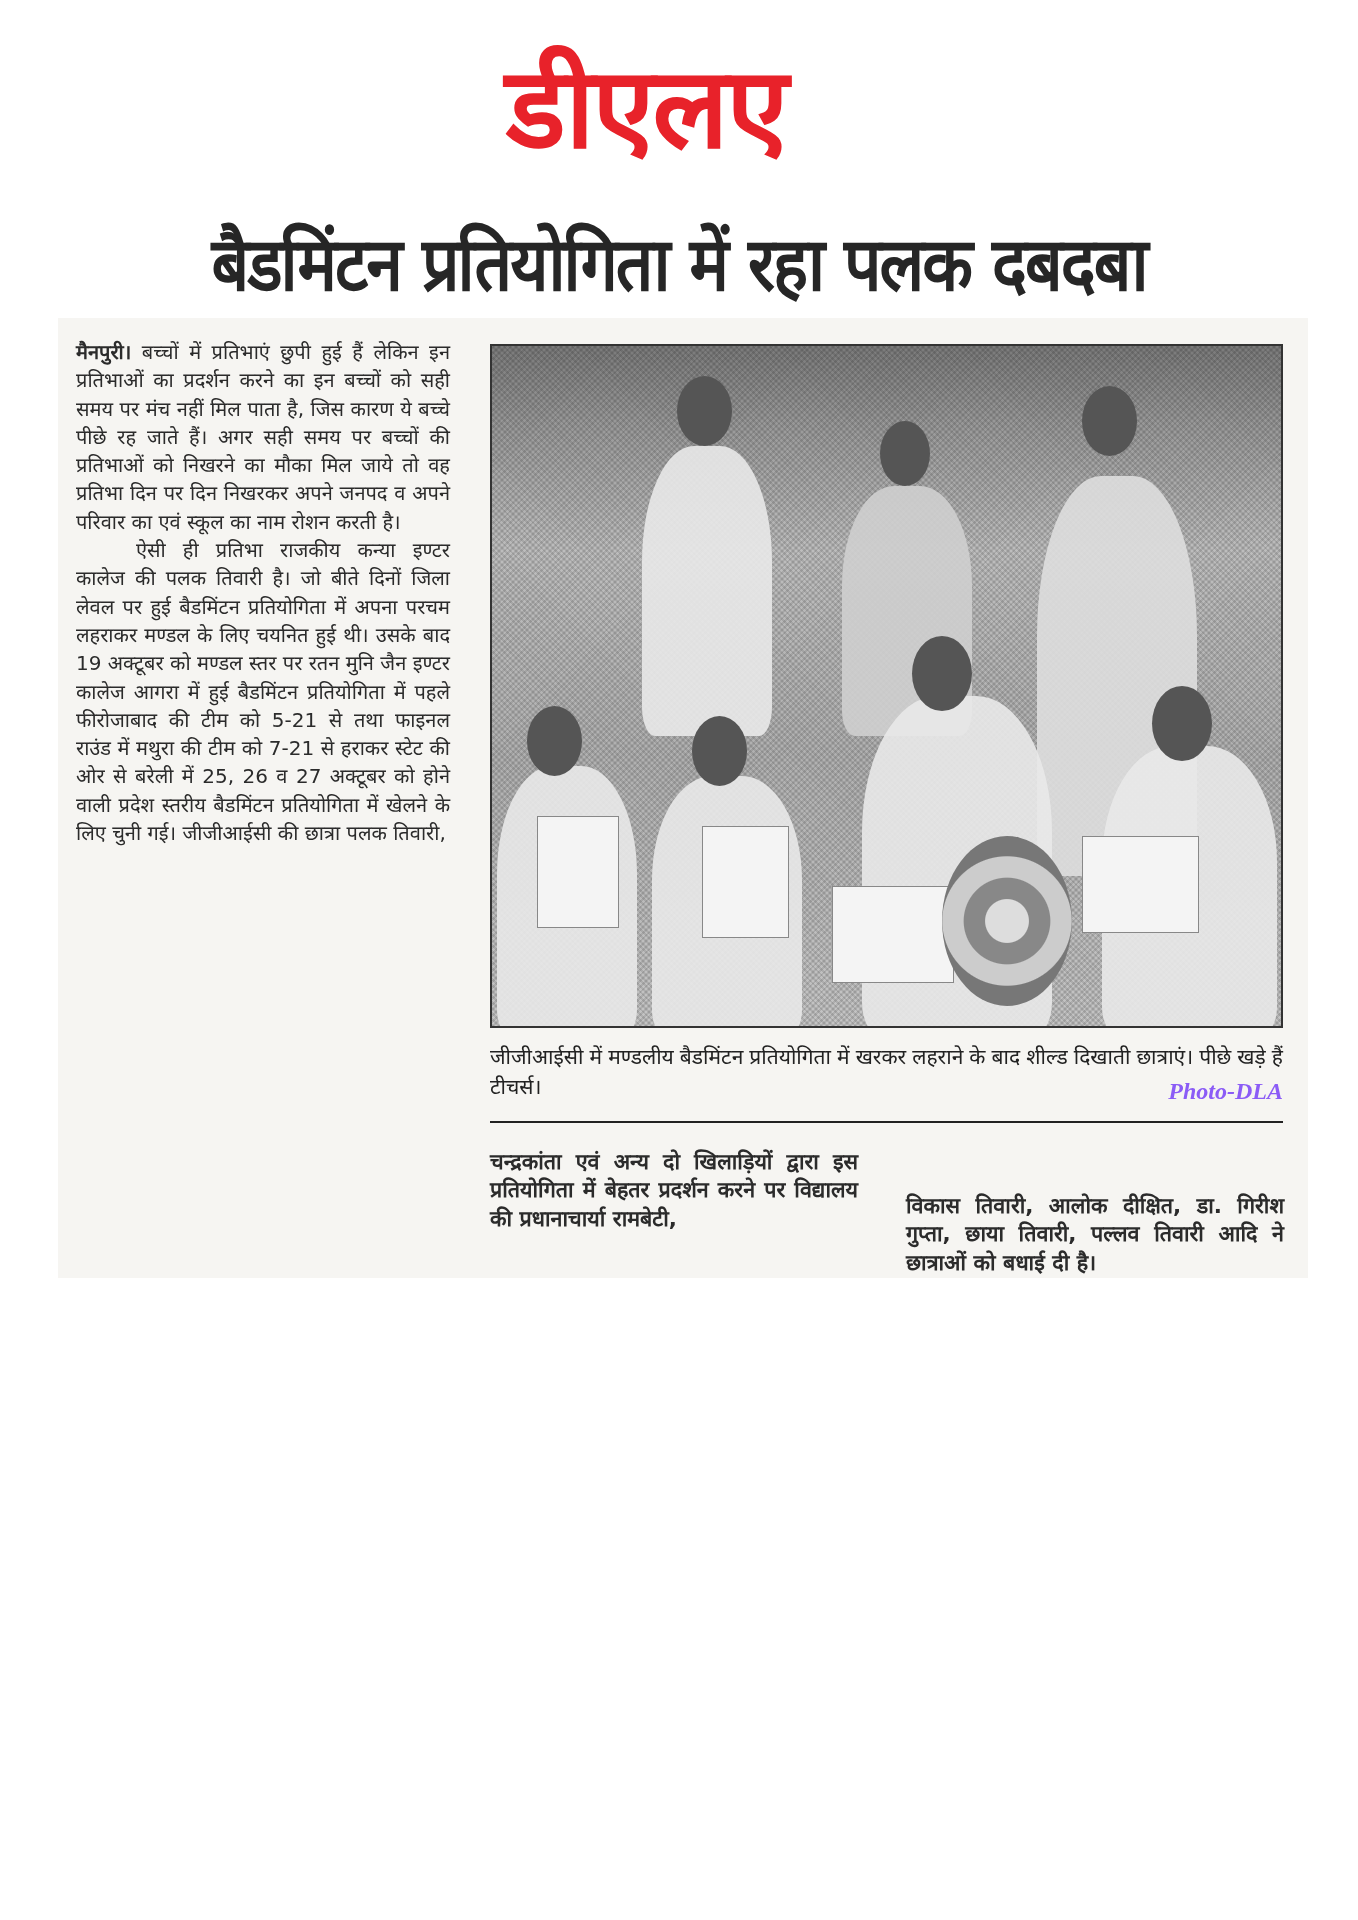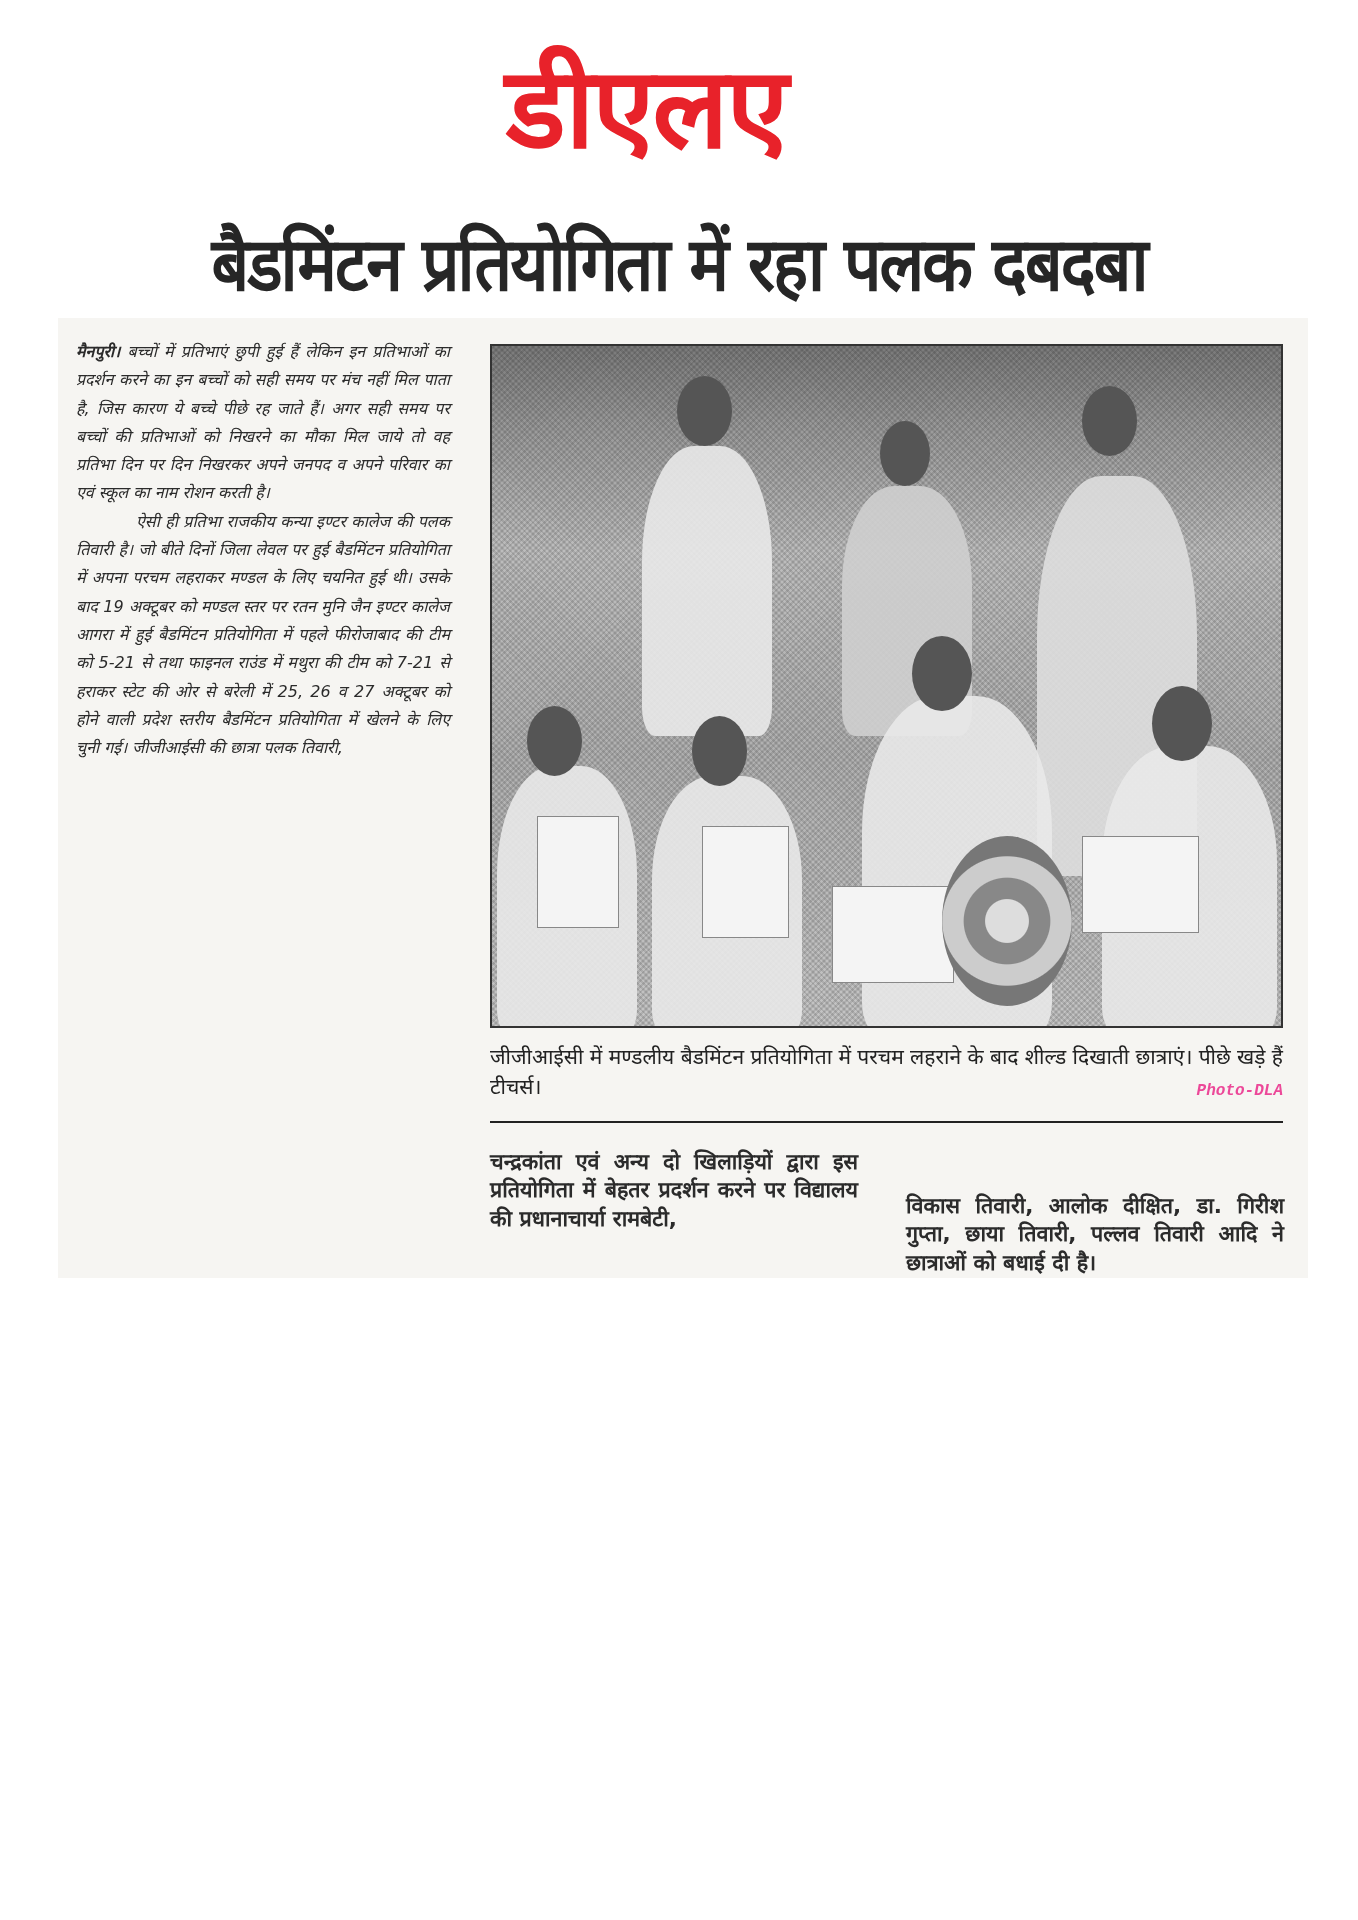--- a/index.html
+++ b/index.html
@@ -34,24 +34,23 @@
     color: #262626;
     letter-spacing: -2px;
     transform: scaleY(1.12);
   }
   .clipping {
     position: absolute; left: 58px; top: 318px; width: 1250px; height: 960px;
     background: #f6f5f2;
   }
   .col-left {
     position: absolute; left: 76px; top: 338px; width: 374px;
-    font-size: 16px; line-height: 28.3px;
+    font-size: 20px; line-height: 28.3px;
     text-align: justify;
     color: #2b2b2b;
-    font-style: italic;
   }
   .col-left p { margin: 0; }
   .col-left .indent { text-indent: 60px; }
   .dateline { font-weight: bold; }
   .photo {
     position: absolute; left: 490px; top: 344px; width: 793px; height: 684px;
     border: 2px solid #333;
     box-sizing: border-box;
     background:
       repeating-linear-gradient(45deg, rgba(0,0,0,0.10) 0 2px, transparent 2px 4px),
@@ -65,23 +64,23 @@
   .shield { position: absolute; background: radial-gradient(circle, #ddd 0 20%, #888 21% 40%, #ccc 41% 60%, #777 61%); border-radius: 50%; }
   .caption {
     position: absolute; left: 490px; top: 1042px; width: 793px;
     font-family: "Liberation Sans", sans-serif;
     font-size: 21px; line-height: 30px;
     color: #222;
   }
   .caption-text { text-align: justify; text-align-last: left; padding-right: 0; }
   .photo-credit {
     position: absolute; right: 0; top: 34px;
-    font-family: Liberation Mono, monospace;
-    font-weight: bold; font-style: italic; font-size: 16px;
-    color: #ec4899;
+    font-family: Liberation Serif, serif;
+    font-weight: bold; font-style: italic; font-size: 24px;
+    color: #8b5cf6;
   }
   .caption-rule {
     position: absolute; left: 490px; top: 1121px; width: 793px; height: 2px; background: #222;
   }
   .col-mid, .col-right {
     position: absolute; top: 1148px; width: 368px;
     font-size: 21.5px; line-height: 28.3px;
     text-align: justify;
     color: #2b2b2b;
     font-weight: bold;
@@ -127,21 +126,21 @@
   <div class="head" style="left:420px;top:290px;width:60px;height:75px;"></div>
   <div class="cert" style="left:340px;top:540px;width:120px;height:95px;"></div>
   <div class="shield" style="left:450px;top:490px;width:130px;height:170px;"></div>
 
   <div class="fig" style="left:610px;top:400px;width:175px;height:290px;"></div>
   <div class="head" style="left:660px;top:340px;width:60px;height:75px;"></div>
   <div class="cert" style="left:590px;top:490px;width:115px;height:95px;"></div>
 </div>
 
 <div class="caption">
-  <div class="caption-text">जीजीआईसी में मण्डलीय बैडमिंटन प्रतियोगिता में परचम लहराने के बाद शील्ड दिखाती छात्राएं। पीछे खड़े हैं टीचर्स।</div>
+  <div class="caption-text">जीजीआईसी में मण्डलीय बैडमिंटन प्रतियोगिता में खरकर लहराने के बाद शील्ड दिखाती छात्राएं। पीछे खड़े हैं टीचर्स।</div>
   <div class="photo-credit">Photo-DLA</div>
 </div>
 <div class="caption-rule"></div>
 
 <div class="col-mid">
   <p>चन्द्रकांता एवं अन्य दो खिलाड़ियों द्वारा इस प्रतियोगिता में बेहतर प्रदर्शन करने पर विद्यालय की प्रधानाचार्या रामबेटी,</p>
 </div>
 
 <div class="col-right">
   <p>विकास तिवारी, आलोक दीक्षित, डा. गिरीश गुप्ता, छाया तिवारी, पल्लव तिवारी आदि ने छात्राओं को बधाई दी है।</p>

